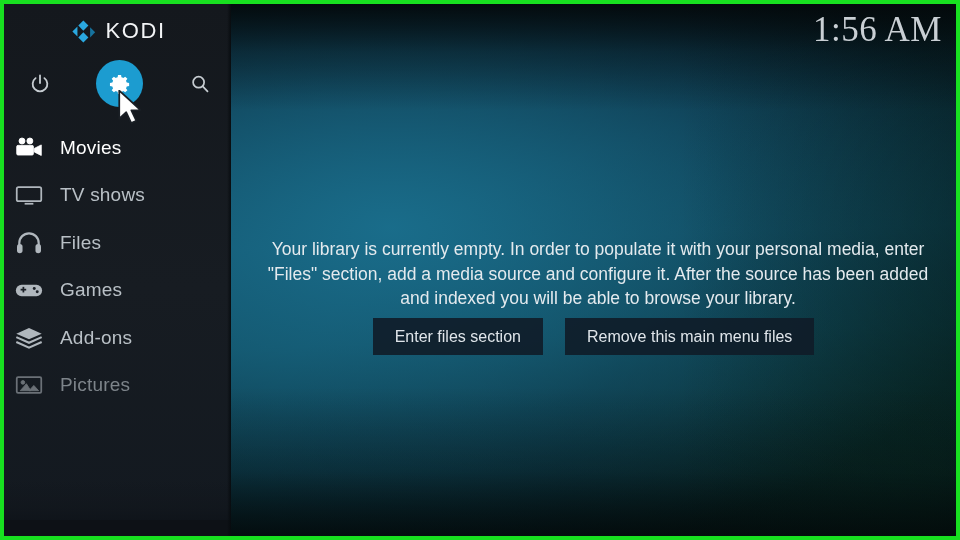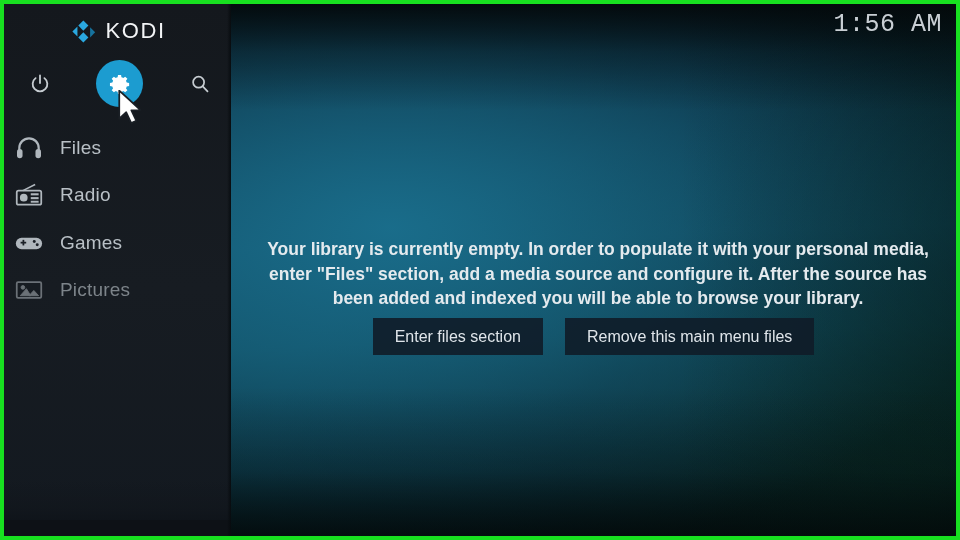--- a/index.html
+++ b/index.html
@@ -134,36 +134,36 @@
     width:227px; height:40px;
     background:linear-gradient(to bottom, rgba(19,25,32,0) 0%, rgba(17,22,28,0.75) 70%, rgba(15,20,26,0.95) 100%);
     pointer-events:none;
   }
 
   
   #clock {
     position:absolute;
     right:14px; top:6px;
     color:#c9cfd4;
-    font-size:25px;
+    font-size:35px;
     font-weight:300;
     letter-spacing:0.5px;
-    font-family:Liberation Mono, monospace;
+    font-family:Liberation Serif, serif;
   }
 
   
   #empty-msg {
     position:absolute;
     left:258px; top:233px;
     width:672px;
     text-align:center;
     color:#e4eaee;
     font-size:17.5px;
     line-height:24.5px;
-    font-weight:700;
+    font-weight:400;
   }
 
   
   #btn-row {
     position:absolute;
     left:227px; top:314px;
     width:725px;
     display:flex;
     justify-content:center;
     gap:22px;
@@ -239,62 +239,79 @@
         <div class="strip-btn" id="btn-search">
           <svg width="22" height="22" viewBox="0 0 24 24">
             <circle cx="10.5" cy="10" r="6" fill="none" stroke="#c6ccd1" stroke-width="1.9"></circle>
             <line x1="15" y1="14.6" x2="20.2" y2="20" stroke="#c6ccd1" stroke-width="1.9" stroke-linecap="round"></line>
           </svg>
         </div>
       </div>
 
       <div id="menu">
 
-
+        <div class="menu-item active">
+          <span class="menu-icon">
+            <svg width="28" height="22" viewBox="0 0 32 24">
+              <circle cx="8" cy="4" r="3.4" fill="#ffffff"></circle>
+              <circle cx="17" cy="4" r="3.4" fill="#ffffff"></circle>
+              <rect x="2" y="9" width="19" height="11" rx="1.4" fill="#ffffff"></rect>
+              <polygon points="22,12.5 30,8.5 30,20.5 22,16.5" fill="#ffffff"></polygon>
+            </svg>
+          </span>
+          <span class="menu-label">Movies</span>
+        </div>
+
+        <div class="menu-item">
+          <span class="menu-icon">
+            <svg width="28" height="22" viewBox="0 0 32 24">
+              <rect x="2" y="3" width="28" height="16" rx="2" fill="none" stroke="#b0b7bd" stroke-width="2"></rect>
+              <line x1="11" y1="22" x2="21" y2="22" stroke="#b0b7bd" stroke-width="2"></line>
+            </svg>
+          </span>
+          <span class="menu-label">TV shows</span>
+        </div>
 
         <div class="menu-item">
           <span class="menu-icon">
             <svg width="26" height="24" viewBox="0 0 28 26">
               <path d="M3.5 18v-5a10.5 10.5 0 0 1 21 0v5" fill="none" stroke="#b0b7bd" stroke-width="2.4"></path>
               <rect x="1" y="14" width="6" height="10" rx="3" fill="#b0b7bd"></rect>
               <rect x="21" y="14" width="6" height="10" rx="3" fill="#b0b7bd"></rect>
             </svg>
           </span>
           <span class="menu-label">Files</span>
         </div>
 
 
 
-        <div class="menu-item">
-          <span class="menu-icon">
-            <svg width="28" height="24" viewBox="0 0 32 26">
-              <line x1="9" y1="8" x2="23" y2="1" stroke="#b0b7bd" stroke-width="1.8"></line>
-              <rect x="2" y="8" width="28" height="16" rx="2" fill="none" stroke="#b0b7bd" stroke-width="2"></rect>
-              <circle cx="10" cy="16" r="4.4" fill="#b0b7bd"></circle>
-              <rect x="18" y="11" width="9" height="2.4" fill="#b0b7bd"></rect>
-              <rect x="18" y="15.4" width="9" height="2.4" fill="#b0b7bd"></rect>
-              <rect x="18" y="19.6" width="9" height="2.2" fill="#b0b7bd"></rect>
-            </svg>
-          </span>
-          <span class="menu-label">Radio</span>
-        </div>
 
         <div class="menu-item">
           <span class="menu-icon">
             <svg width="28" height="20" viewBox="0 0 32 22">
               <rect x="1" y="5" width="30" height="13" rx="6.5" fill="#b0b7bd"></rect>
               <rect x="6.4" y="9.6" width="6.4" height="2" fill="#1b2027"></rect>
               <rect x="8.6" y="7.4" width="2" height="6.4" fill="#1b2027"></rect>
               <circle cx="22" cy="9.4" r="1.7" fill="#1b2027"></circle>
               <circle cx="25.4" cy="13" r="1.7" fill="#1b2027"></circle>
             </svg>
           </span>
           <span class="menu-label">Games</span>
         </div>
 
+        <div class="menu-item">
+          <span class="menu-icon">
+            <svg width="28" height="24" viewBox="0 0 32 26">
+              <polygon points="16,1.5 30.5,8 16,14.5 1.5,8" fill="#b0b7bd"></polygon>
+              <path d="M1.5 12 16 18.5 30.5 12" fill="none" stroke="#b0b7bd" stroke-width="2.4"></path>
+              <path d="M1.5 17.5 16 24 30.5 17.5" fill="none" stroke="#b0b7bd" stroke-width="2.4"></path>
+            </svg>
+          </span>
+          <span class="menu-label">Add-ons</span>
+        </div>
 
         <div class="menu-item dim">
           <span class="menu-icon">
             <svg width="28" height="22" viewBox="0 0 32 24">
               <rect x="2" y="3" width="28" height="18" rx="1.5" fill="none" stroke="#7a8086" stroke-width="2"></rect>
               <circle cx="9" cy="9" r="2.1" fill="#7a8086"></circle>
               <polygon points="6,18.5 13,10.5 18,18.5" fill="#7a8086"></polygon>
               <polygon points="16,18.5 21.5,12.5 27,18.5" fill="#7a8086"></polygon>
             </svg>
           </span>

